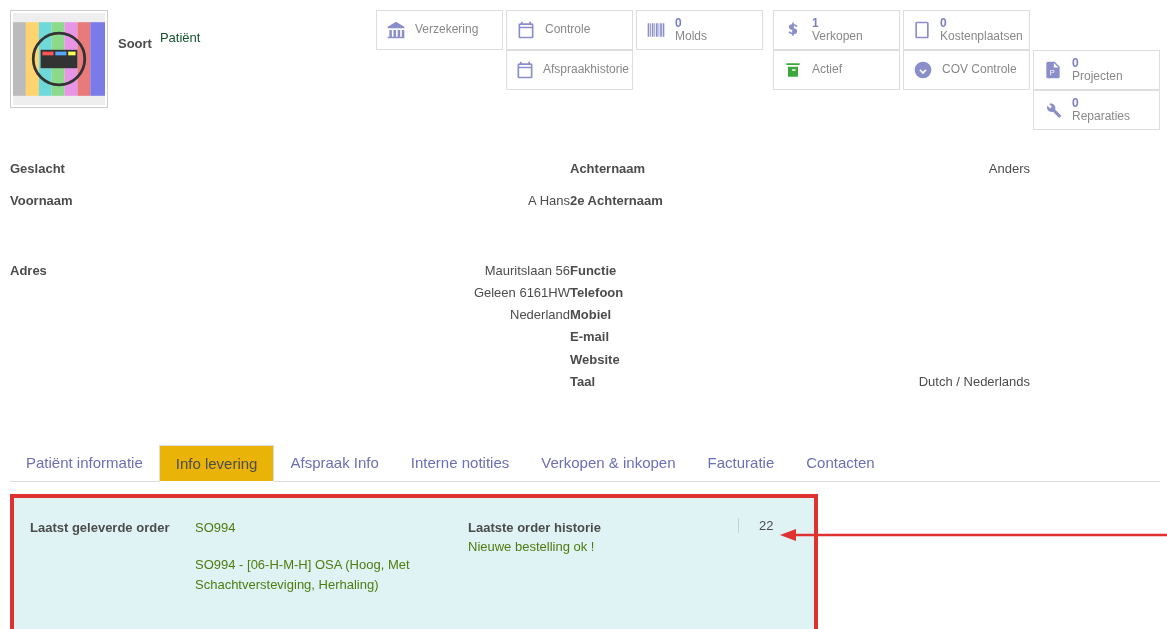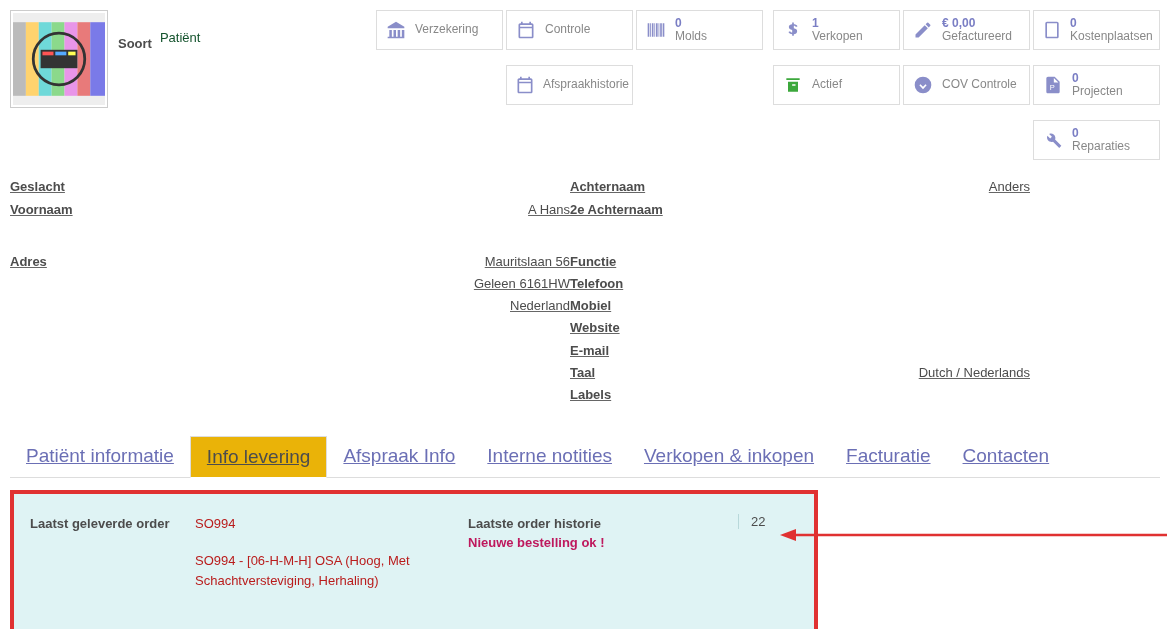--- a/index.html
+++ b/index.html
@@ -11,21 +11,21 @@
     background: #fff;
     padding: 10px;
   }
   .top-row { display: flex; align-items: flex-start; gap: 10px; }
   .avatar-box { width: 98px; height: 98px; border: 1px solid #ccc; padding: 2px; display:flex; align-items:center; justify-content:center; }
   .avatar-box svg { width: 92px; height: 92px; }
   .soort-wrap { display: flex; align-items: flex-start; gap: 8px; margin-top: 26px; }
   .soort-label { font-weight: 700; color: #4c4c4c; text-align: center; }
   .soort-value { color: #14532d; margin-top: -6px;}
   .spacer { flex: 1; }
-  .statboxes { display: flex; flex-direction: column; gap: 15px; }
+  .statboxes { display: flex; flex-direction: column; gap: 0; }
   .statrow { display: flex; gap: 3px; }
   .statbox {
     border: 1px solid #ddd;
     width: 127px;
     height: 40px;
     display: flex;
     align-items: center;
     padding: 0 8px;
     gap: 8px;
     color: #6b6fb5;
@@ -33,36 +33,36 @@
     background: #fff;
   }
   .statbox.green .sb-text { color: #3ca83c; text-align: right; }
   .sb-icon { width: 22px; height: 22px; display:flex; align-items:center; justify-content:center; }
   .sb-icon svg { width: 20px; height: 20px; fill: #8a8ec9; }
   .sb-text strong { color: #7a7ec4; font-weight: 600; display:block; line-height: 1.1;}
   .sb-text span { color: #888; display:block; line-height:1.1;}
   .lbl { font-weight: 700; color: #4c4c4c; line-height: 1.7; }
   .val { color: #4c4c4c; line-height: 1.7; text-align: right; }
   .tabs { margin-top: 30px; border-bottom: 1px solid #ddd; display: flex; }
-  .tab { padding: 9px 16px; color: #6b6fb5; cursor: pointer; font-size: 19px; text-decoration: underline; }
+  .tab { padding: 9px 16px; color: #6b6fb5; cursor: pointer; font-size: 15px; }
   .tab.active { border: 1px solid #ddd; border-bottom: 1px solid #fff; margin-bottom: -1px; color: #4c4c4c; background:#eab308;}
   .highlight-box {
     margin-top: 12px;
     border: 4px solid #e03131;
     background: #dff3f4;
     padding: 20px 16px 42px 16px;
     display: grid;
     grid-template-columns: 155px 1fr 260px 60px;
     column-gap: 10px;
     width: 808px;
   }
   .hl-lbl { font-weight: 700; color: #4c4c4c; line-height:1.5;}
-  .hl-val { color: #b91c1c; line-height:1.5;}
-  .hl-msg { color: #be185d; font-weight: 700; line-height:1.5;}
-  .hl-num { color: #4c4c4c; border-left:1px solid #b8d8da; padding-left:12px;}
+  .hl-val { color: #4d7c0f; line-height:1.5;}
+  .hl-msg { color: #4d7c0f; font-weight: 400; line-height:1.5;}
+  .hl-num { color: #4c4c4c; border-left:1px solid #b8d8da; padding-left:20px;}
   .arrow {
     position: absolute;
     left: 770px;
     top: 515px;
     width: 400px;
     height: 20px;
     pointer-events:none;
   }
   .arrow svg { width: 400px; height: 20px; }
   .container { position: relative; width: 1150px; }
@@ -154,31 +154,20 @@
               </svg>
             </span>
         <span class="sb-text">
               <strong>1</strong>
               <span>Verkopen</span>
             </span>
       </div>
       <div class="statbox">
         <span class="sb-icon">
               <svg viewBox="0 0 24 24">
-                <path d="M3 17.25V21h3.75L17.81 9.94l-3.75-3.75L3 17.25zM20.71 7.04a1 1 0 000-1.41l-2.34-2.34a1 1 0 00-1.41 0l-1.83 1.83 3.75 3.75 1.83-1.83z"></path>
-              </svg>
-            </span>
-        <span class="sb-text">
-              <strong>€ 0,00</strong>
-              <span>Gefactureerd</span>
-            </span>
-      </div>
-      <div class="statbox">
-        <span class="sb-icon">
-              <svg viewBox="0 0 24 24">
                 <path d="M6 2c-1.1 0-2 .9-2 2v16c0 1.1.9 2 2 2h12c1.1 0 2-.9 2-2V4c0-1.1-.9-2-2-2H6zm0 2h12v16H6V4z"></path>
               </svg>
             </span>
         <span class="sb-text">
               <strong>0</strong>
               <span>Kostenplaatsen</span>
             </span>
       </div>
     </div>
     <div class="statrow">
@@ -227,21 +216,21 @@
             </span>
         <span class="sb-text">
               <strong>0</strong>
               <span>Reparaties</span>
             </span>
       </div>
     </div>
   </div>
 </div>
 
-<div style="display:grid; grid-template-columns: 160px 400px 160px 300px; margin-top:16px; row-gap:1px;text-decoration:underline;">
+<div style="display:grid; grid-template-columns: 160px 400px 160px 300px; margin-top:28px; row-gap:10px;">
   <div class="lbl">Geslacht</div>
   <div class="val"></div>
   <div class="lbl">Achternaam</div>
   <div class="val">Anders</div>
 
   <div class="lbl">Voornaam</div>
   <div class="val">A  Hans</div>
   <div class="lbl">2e Achternaam</div>
   <div class="val"></div>
 
@@ -250,24 +239,23 @@
   <div class="lbl">Adres</div>
   <div class="val">
     <div>Mauritslaan 56</div>
     <div>Geleen  6161HW</div>
     <div>Nederland</div>
   </div>
   <div>
     <div class="lbl">Functie</div>
     <div class="lbl">Telefoon</div>
     <div class="lbl">Mobiel</div>
+    <div class="lbl">E-mail</div>
     <div class="lbl">Website</div>
-    <div class="lbl">E-mail</div>
     <div class="lbl">Taal</div>
-    <div class="lbl">Labels</div>
   </div>
   <div>
     <div class="val" style="height:1.7em"></div>
     <div class="val" style="height:1.7em"></div>
     <div class="val" style="height:1.7em"></div>
     <div class="val" style="height:1.7em"></div>
     <div class="val" style="height:1.7em"></div>
     <div class="val">Dutch / Nederlands</div>
     <div class="val" style="height:1.7em"></div>
   </div>

